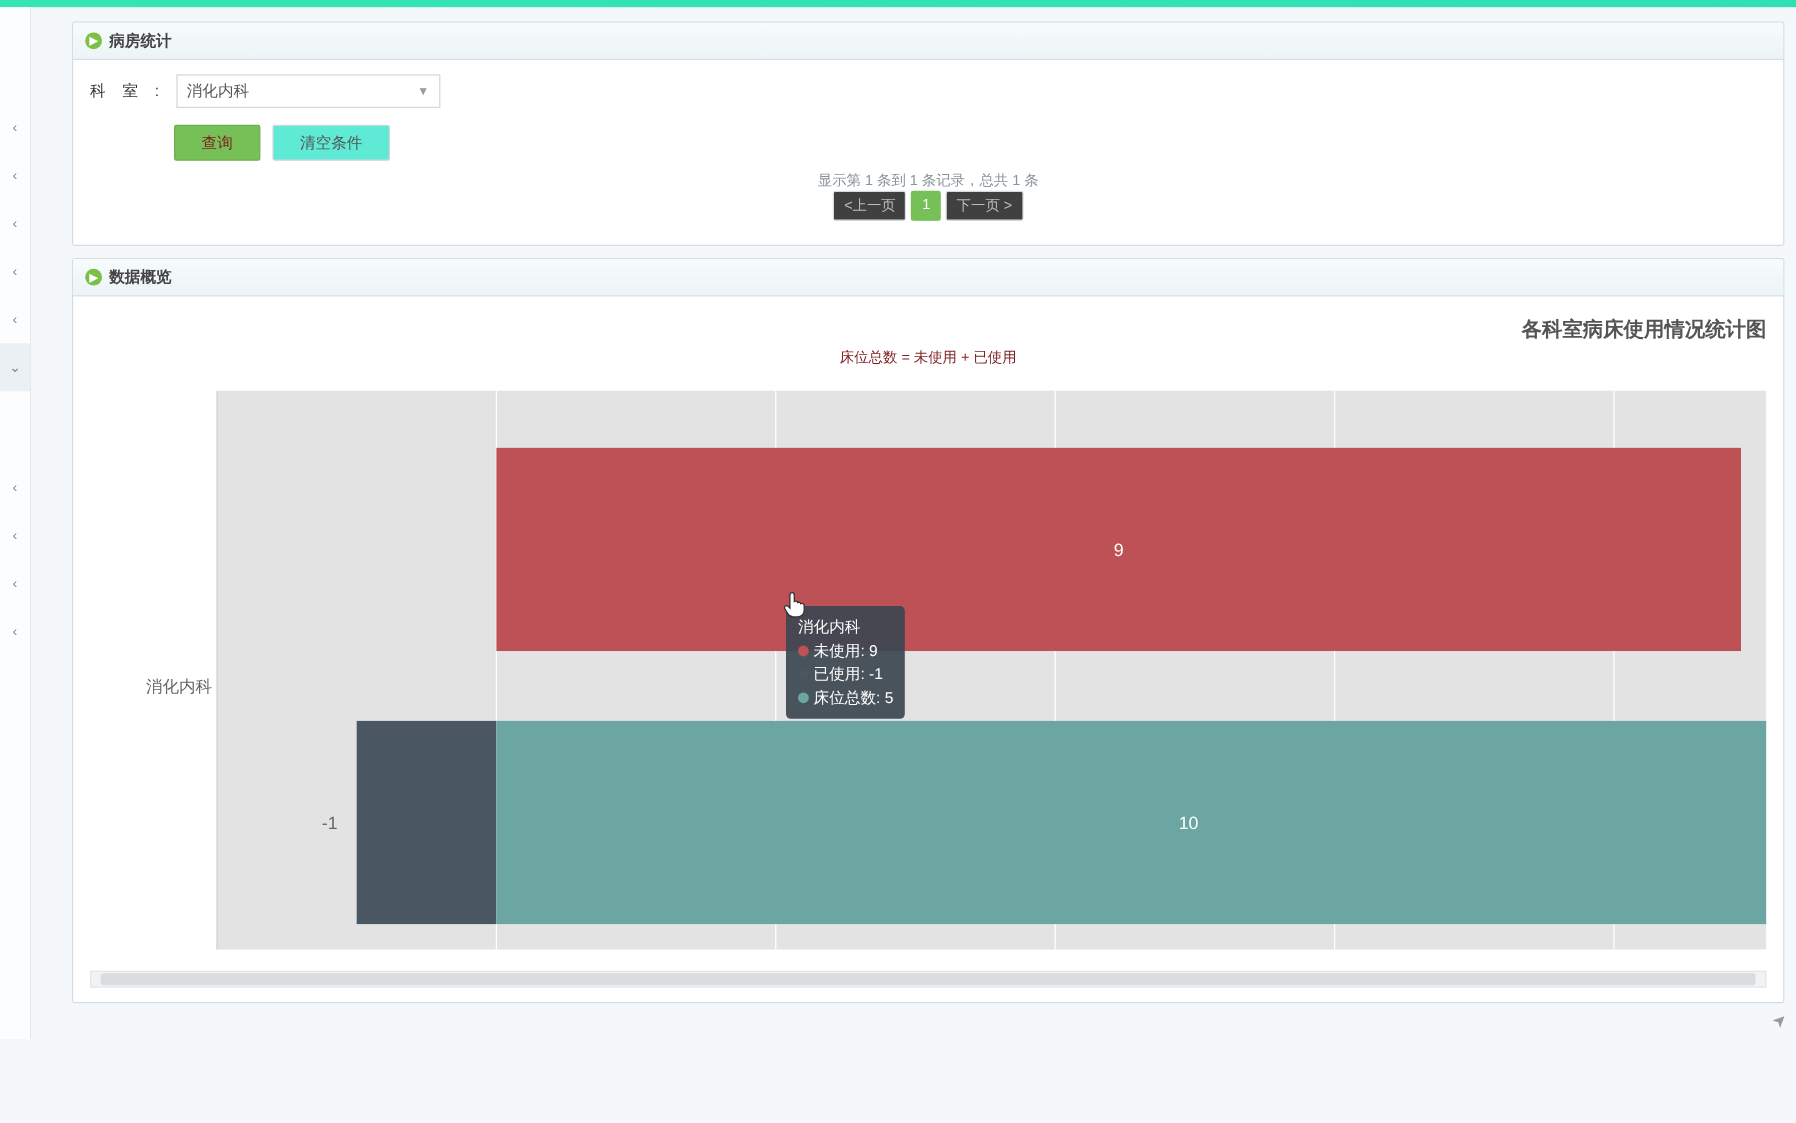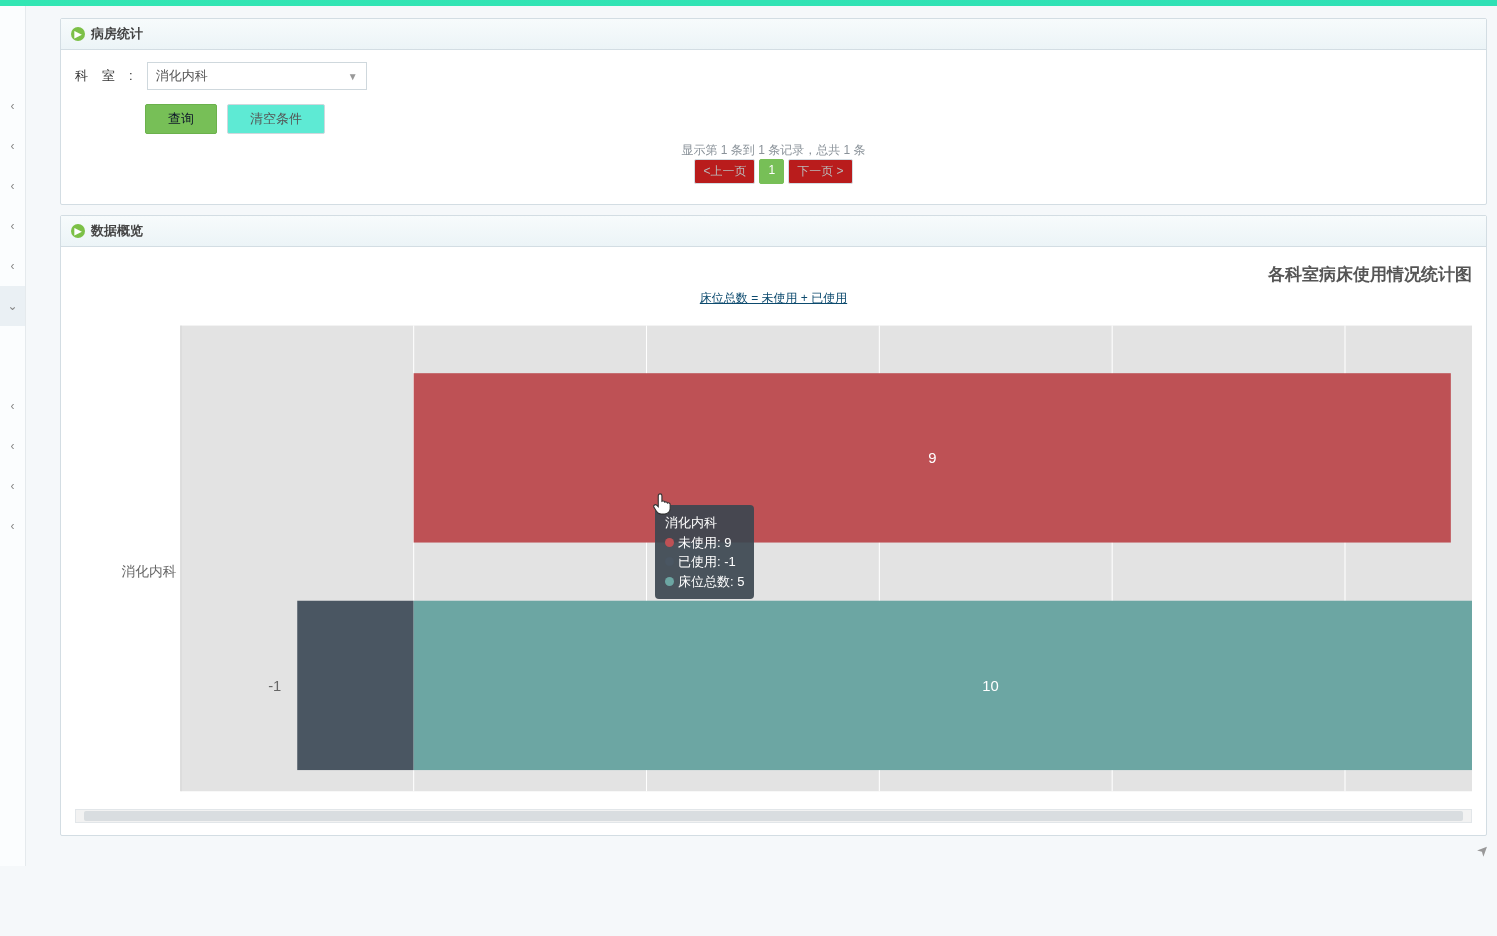--- a/index.html
+++ b/index.html
@@ -57,47 +57,47 @@
   .select {
     width:220px;height:28px;border:1px solid #cfd8dd;display:flex;
     align-items:center;justify-content:space-between;padding:0 8px;color:#555;background:#fff;
   }
   .select .caret { color:#999;font-size:10px; }
   .btn-row { margin-top:14px;display:flex;gap:10px;margin-left:70px; }
   .btn {
     height:30px;padding:0 22px;border-radius:2px;display:flex;
     align-items:center;justify-content:center;cursor:pointer;font-size:13px;
   }
-  .btn-primary { background:#77bf57;color:#0f172a;border:1px solid #6bb14c; }
+  .btn-primary { background:#77bf57;color:#7f1d1d;border:1px solid #6bb14c; }
   .btn-default { background:#5eead4;color:#555;border:1px solid #cfd8dd; }
 
   
   .tbl { width:100%;border-collapse:collapse;margin-top:10px; }
   .tbl th {
     background:linear-gradient(#f7fbfc,#ecf4f7);
     border:1px solid #d3dde3;padding:8px 10px;text-align:center;font-weight:bold;color:#444;
   }
   .tbl td { border:1px solid #e2e8ec;padding:8px 10px;color:#555; }
   .tbl td.center{text-align:center;}
   .tbl-footer {
     display:flex;justify-content:space-between;align-items:center;
     padding:8px 6px;color:#8a9299;font-size:12px;flex-direction:column;
   }
   .pager { display:flex;gap:4px; }
   .pager .pg {
     border:1px solid #d3dde3;padding:3px 8px;border-radius:2px;color:#888;
-    background:#b91c1c;cursor:pointer;font-size:12px;
+    background:#404040;cursor:pointer;font-size:12px;
   }
   .pager .pg.active { background:#77bf57;border-color:#77bf57;color:#fff; }
   .pager .pg.disabled { color:#bbb; }
 
   
   .chart-wrap { position:relative; }
   .chart-title { text-align:right;font-size:17px;font-weight:bold;color:#555;margin-top:4px;}
-  .chart-sub   { text-align:center;font-size:12px;color:#0c4a6e;margin-top:4px;margin-bottom:8px;text-decoration:underline;}
+  .chart-sub   { text-align:center;font-size:12px;color:#7f1d1d;margin-top:4px;margin-bottom:8px;}
   .chart-svg   { width:100%;background:#fff; }
   .tooltip {
     position:absolute;left:580px;top:190px;background:rgba(60,70,80,0.92);
     color:#fff;padding:8px 10px;border-radius:4px;font-size:13px;line-height:1.5;
     white-space:nowrap;pointer-events:none;
   }
   .tooltip .dot{display:inline-block;width:9px;height:9px;border-radius:50%;margin-right:4px;}
   .cursor-ptr {
     position:absolute;left:575px;top:178px;width:22px;height:22px;pointer-events:none;
   }

